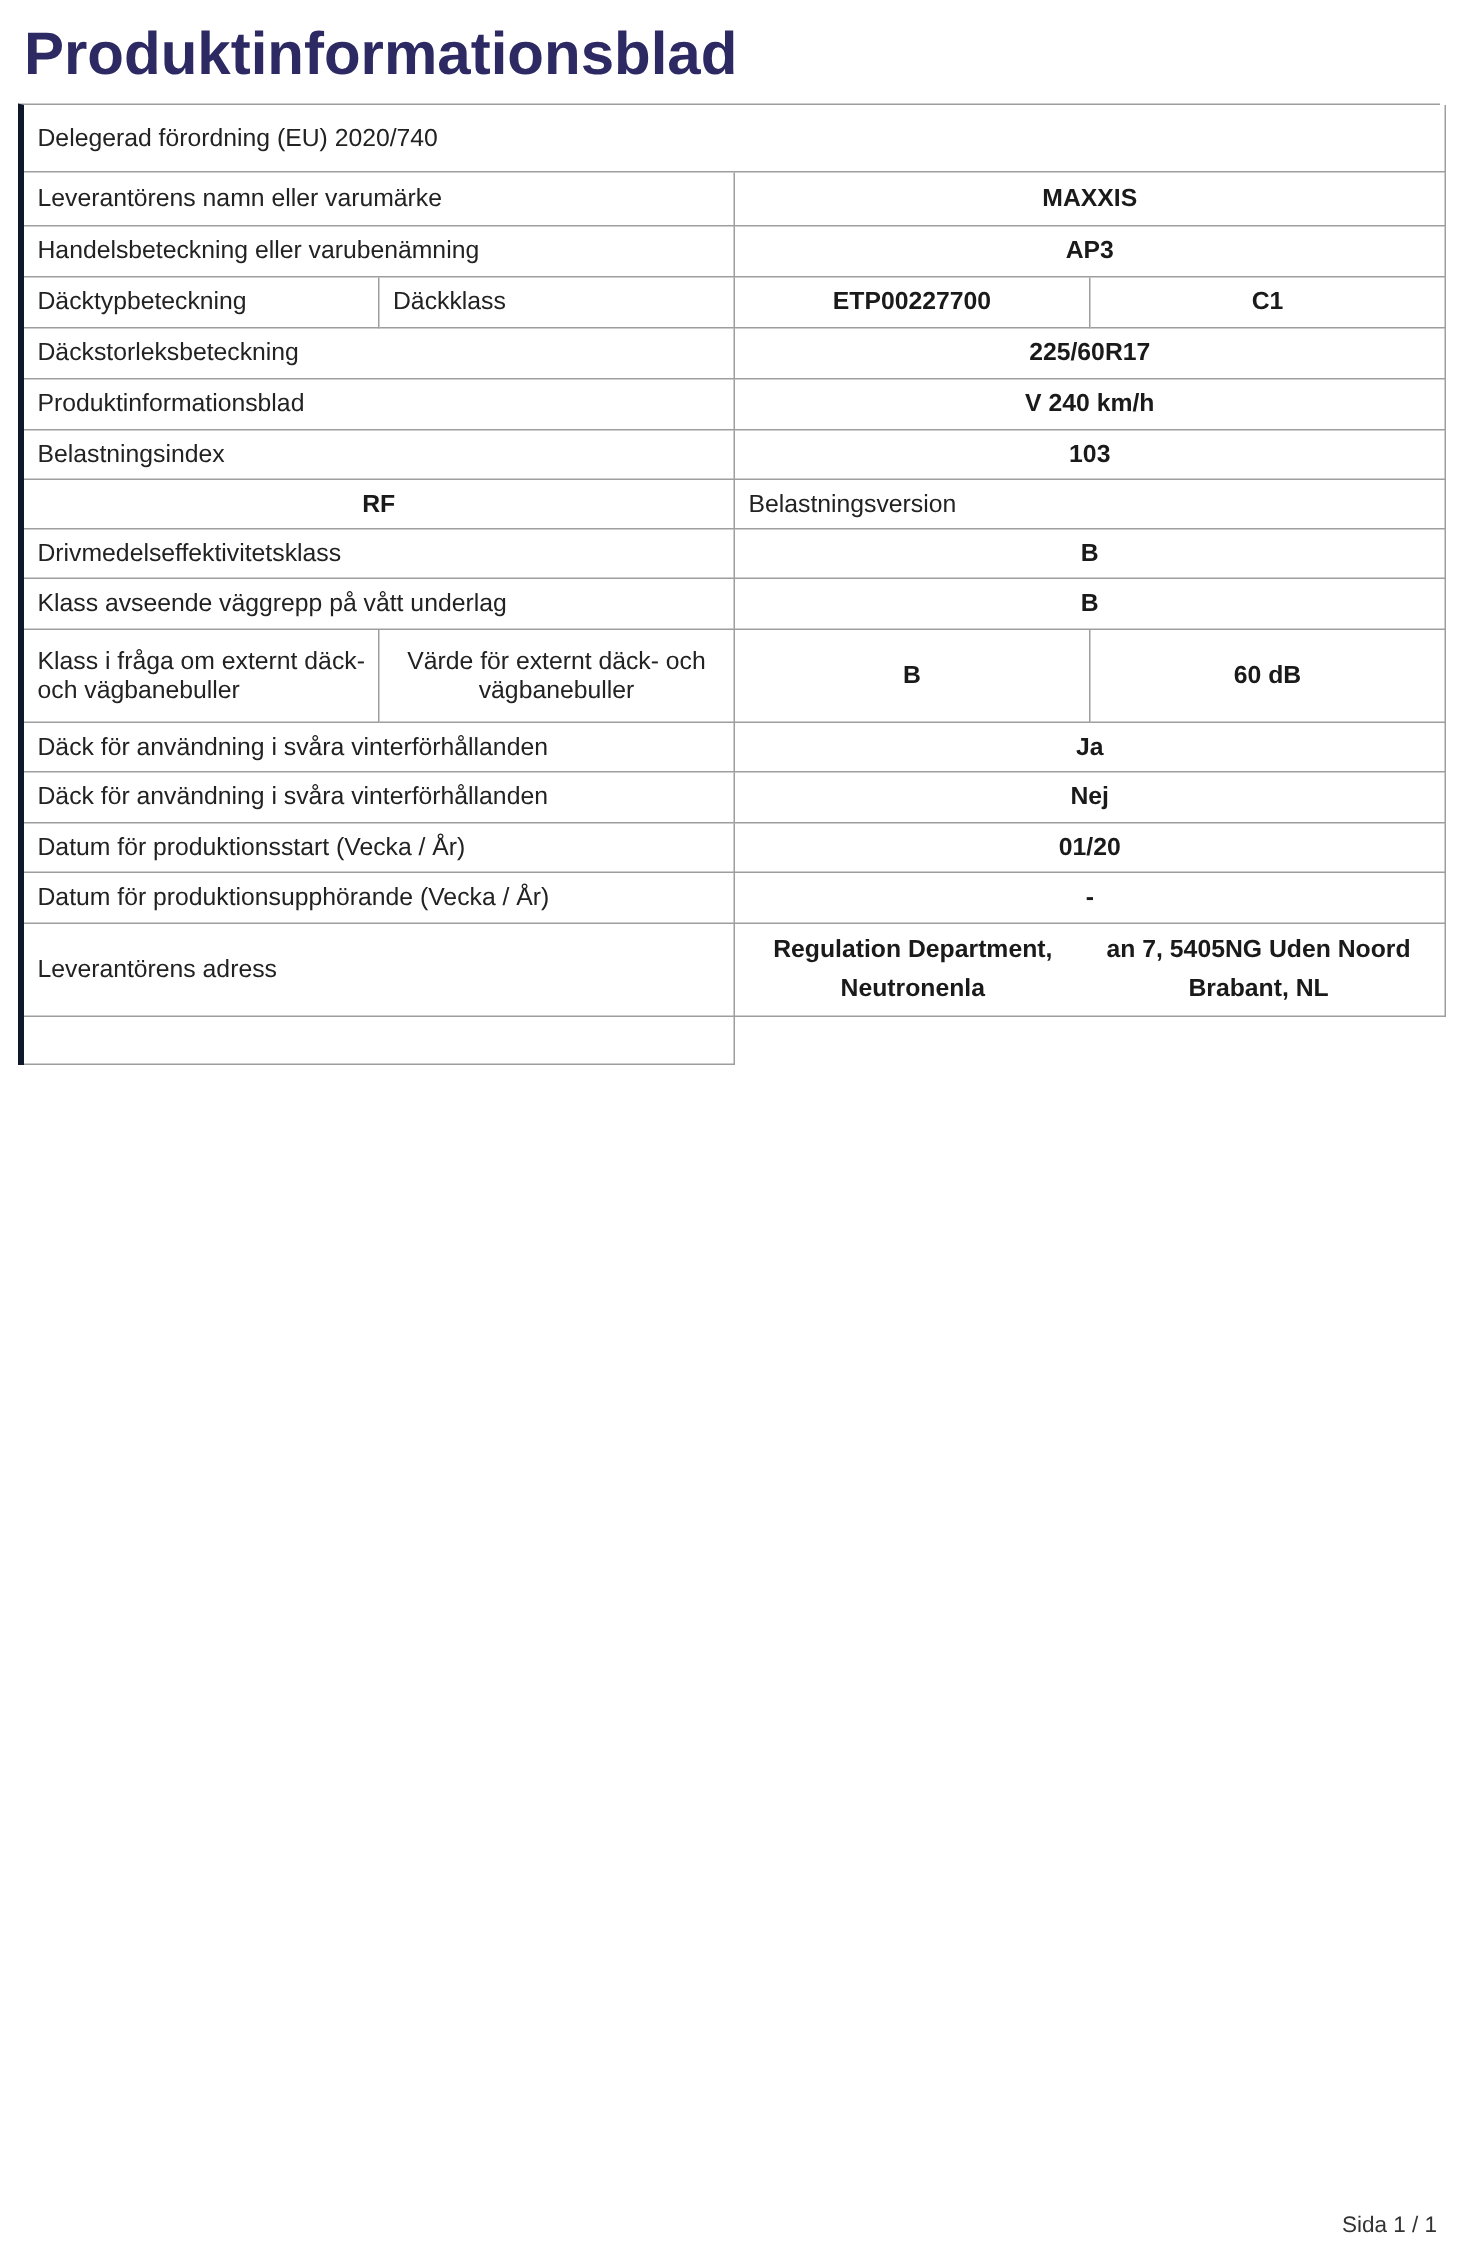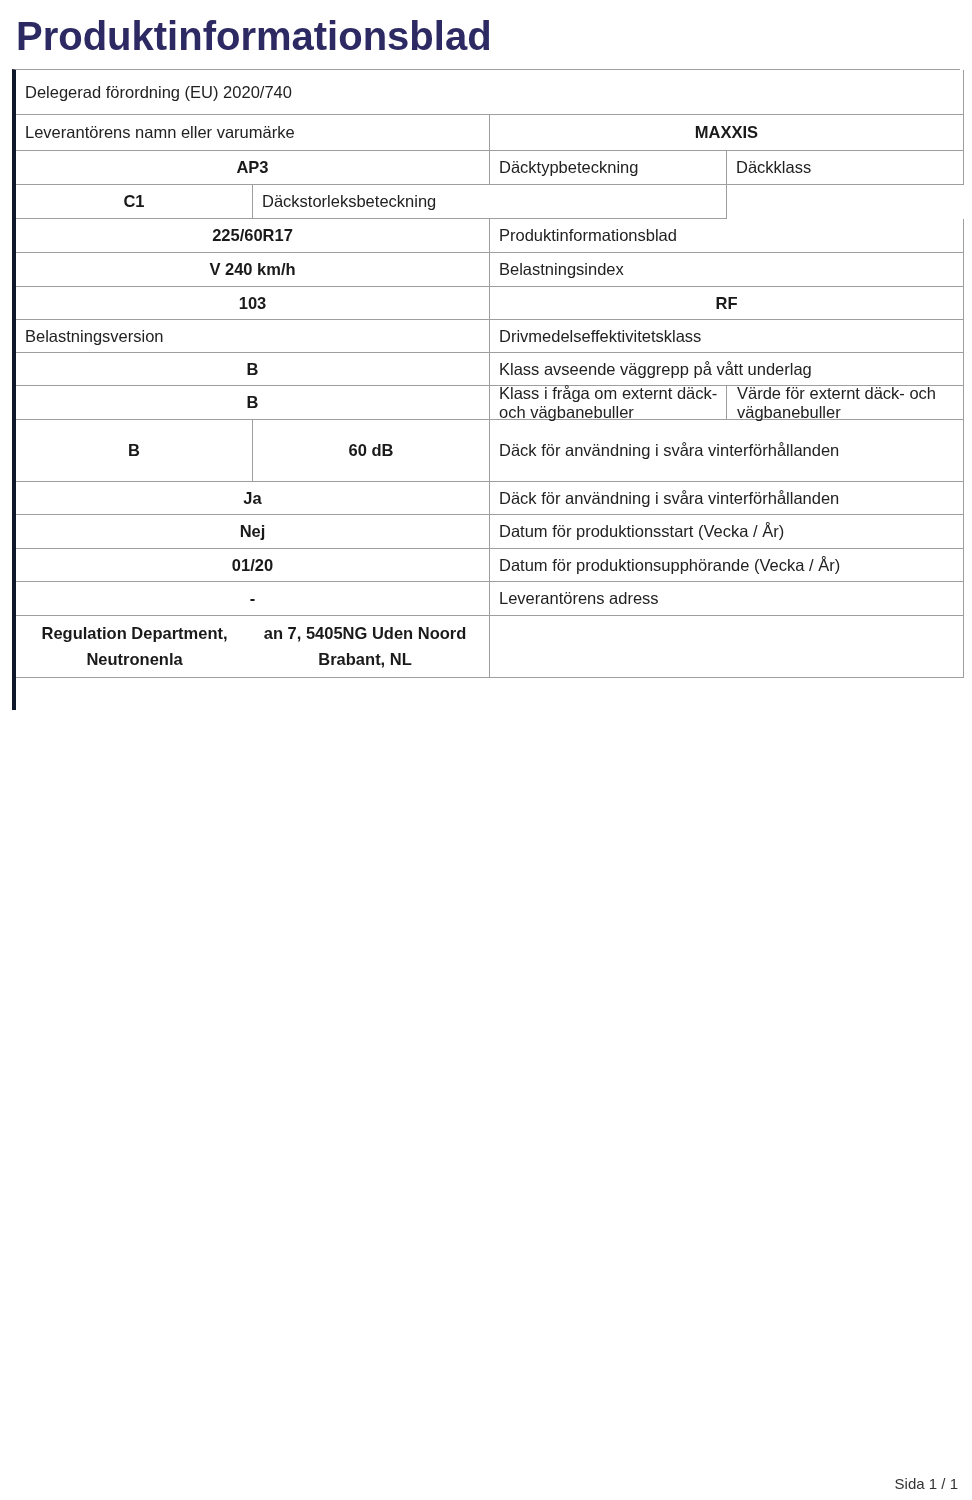--- a/index.html
+++ b/index.html
@@ -37,20 +37,21 @@
   }
   .span2 { grid-column: span 2; }
   .span4 { grid-column: span 4; }
   .lab {
     justify-content: flex-start;
     padding: 2px 8px 2px 9px;
     color: #222222;
   }
   .lab.centered {
     justify-content: center;
+    text-align: center;
     padding: 2px 10px;
   }
   .val {
     justify-content: center;
     text-align: center;
     font-weight: 700;
     color: #1a1a1a;
     padding: 2px 6px;
   }
   .val.multiline { flex-direction: row; line-height: 1.55; }
@@ -69,24 +70,26 @@
 
   <h1 class="title">Produktinformationsblad</h1>
 
   <div class="sheet">
 
     <div class="cell span4 lab">Delegerad förordning (EU) 2020/740</div>
 
     <div class="cell span2 lab">Leverantörens namn eller varumärke</div>
     <div class="cell span2 val">MAXXIS</div>
 
+    <div class="cell span2 lab">Handelsbeteckning eller varubenämning</div>
     <div class="cell span2 val">AP3</div>
 
     <div class="cell lab">Däcktypbeteckning</div>
     <div class="cell lab">Däckklass</div>
+    <div class="cell val">ETP00227700</div>
     <div class="cell val">C1</div>
 
     <div class="cell span2 lab">Däckstorleksbeteckning</div>
     <div class="cell span2 val">225/60R17</div>
 
     <div class="cell span2 lab">Produktinformationsblad</div>
     <div class="cell span2 val">V 240 km/h</div>
 
     <div class="cell span2 lab">Belastningsindex</div>
     <div class="cell span2 val">103</div>

